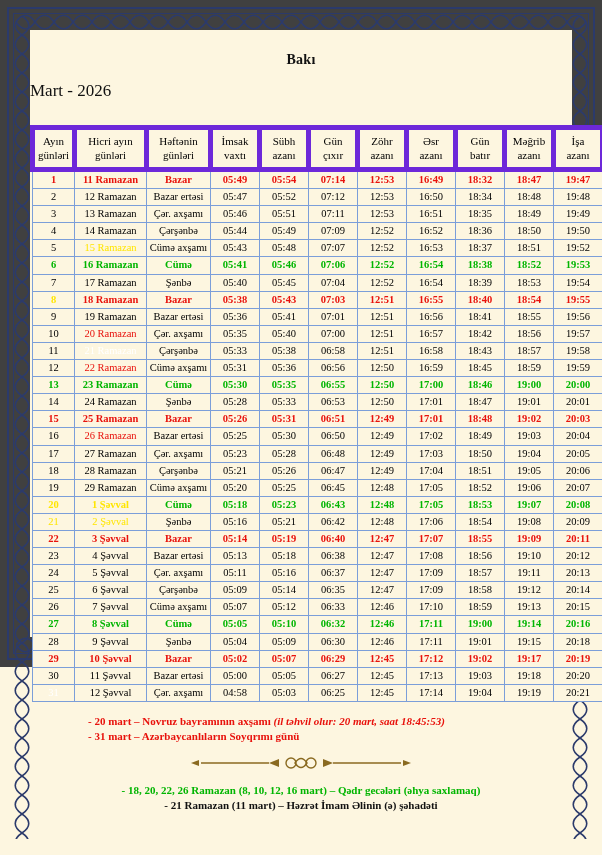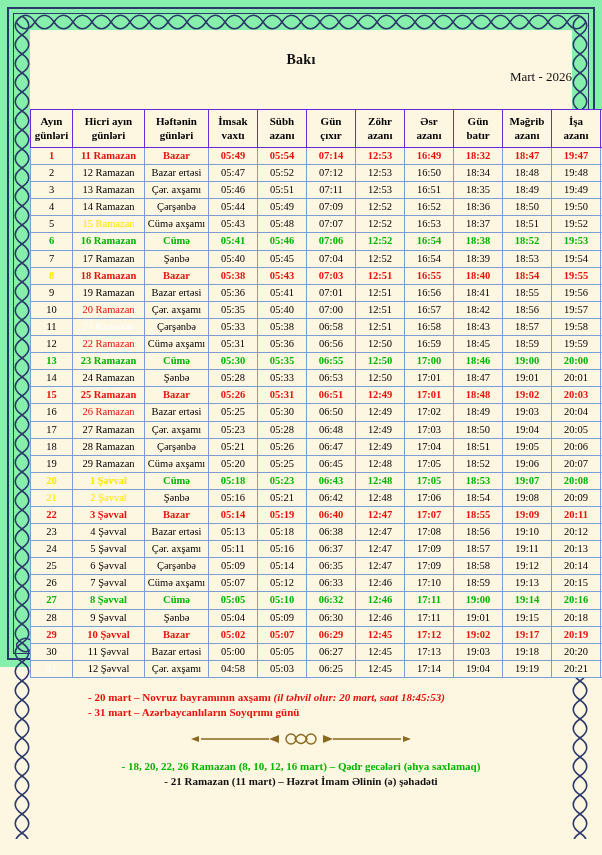--- a/index.html
+++ b/index.html
@@ -5,21 +5,21 @@
   html,body{margin:0;padding:0;}
   body{
     width:602px;height:855px;
     background:#fdf6e0;
     font-family:"Liberation Serif", serif;
     overflow:hidden;
   }
   .page{
     position:relative;
     width:602px;height:667px;
-    background:#86efac;
+    background:#404040;
     box-sizing:border-box;
     padding:6px;
   }
   
   .border-frame{
     position:absolute;
     left:7px;top:7px;right:7px;bottom:7px;
     border:2px solid #2b3a6b;
     box-sizing:border-box;
     pointer-events:none;
@@ -49,24 +49,24 @@
   
   .title{
     text-align:center;
     font-weight:bold;
     font-size:14px;
     color:#111;
     margin-top:22px;
     letter-spacing:.3px;
   }
   .subtitle{
-    text-align:right;
-    font-size:13px;
+    text-align:left;
+    font-size:17px;
     color:#111;
-    margin-top:1px;
+    margin-top:13px;
   }
 
   
   table.cal{
     border-collapse:collapse;
     margin:24px auto 0 auto;
     width:524px;
     table-layout:fixed;
   }
   table.cal th, table.cal td{
@@ -75,22 +75,22 @@
     font-size:10.5px;
     color:#000;
     padding:0;
     height:16.1px;
     line-height:16.1px;
     background:#fdf6e0;
     white-space:nowrap;
     overflow:hidden;
   }
   table.cal thead th{
-    border:1px solid #6d28d9;
-    font-weight:bold;
+    border:5px solid #6d28d9;
+    font-weight:normal;
     font-size:11px;
     height:17px;
     line-height:14px;
     padding:4px 0 5px 0;
     background:#fdf6e0;
     text-align:center;
   }
   table.cal thead th div{line-height:14px;}
 
   

